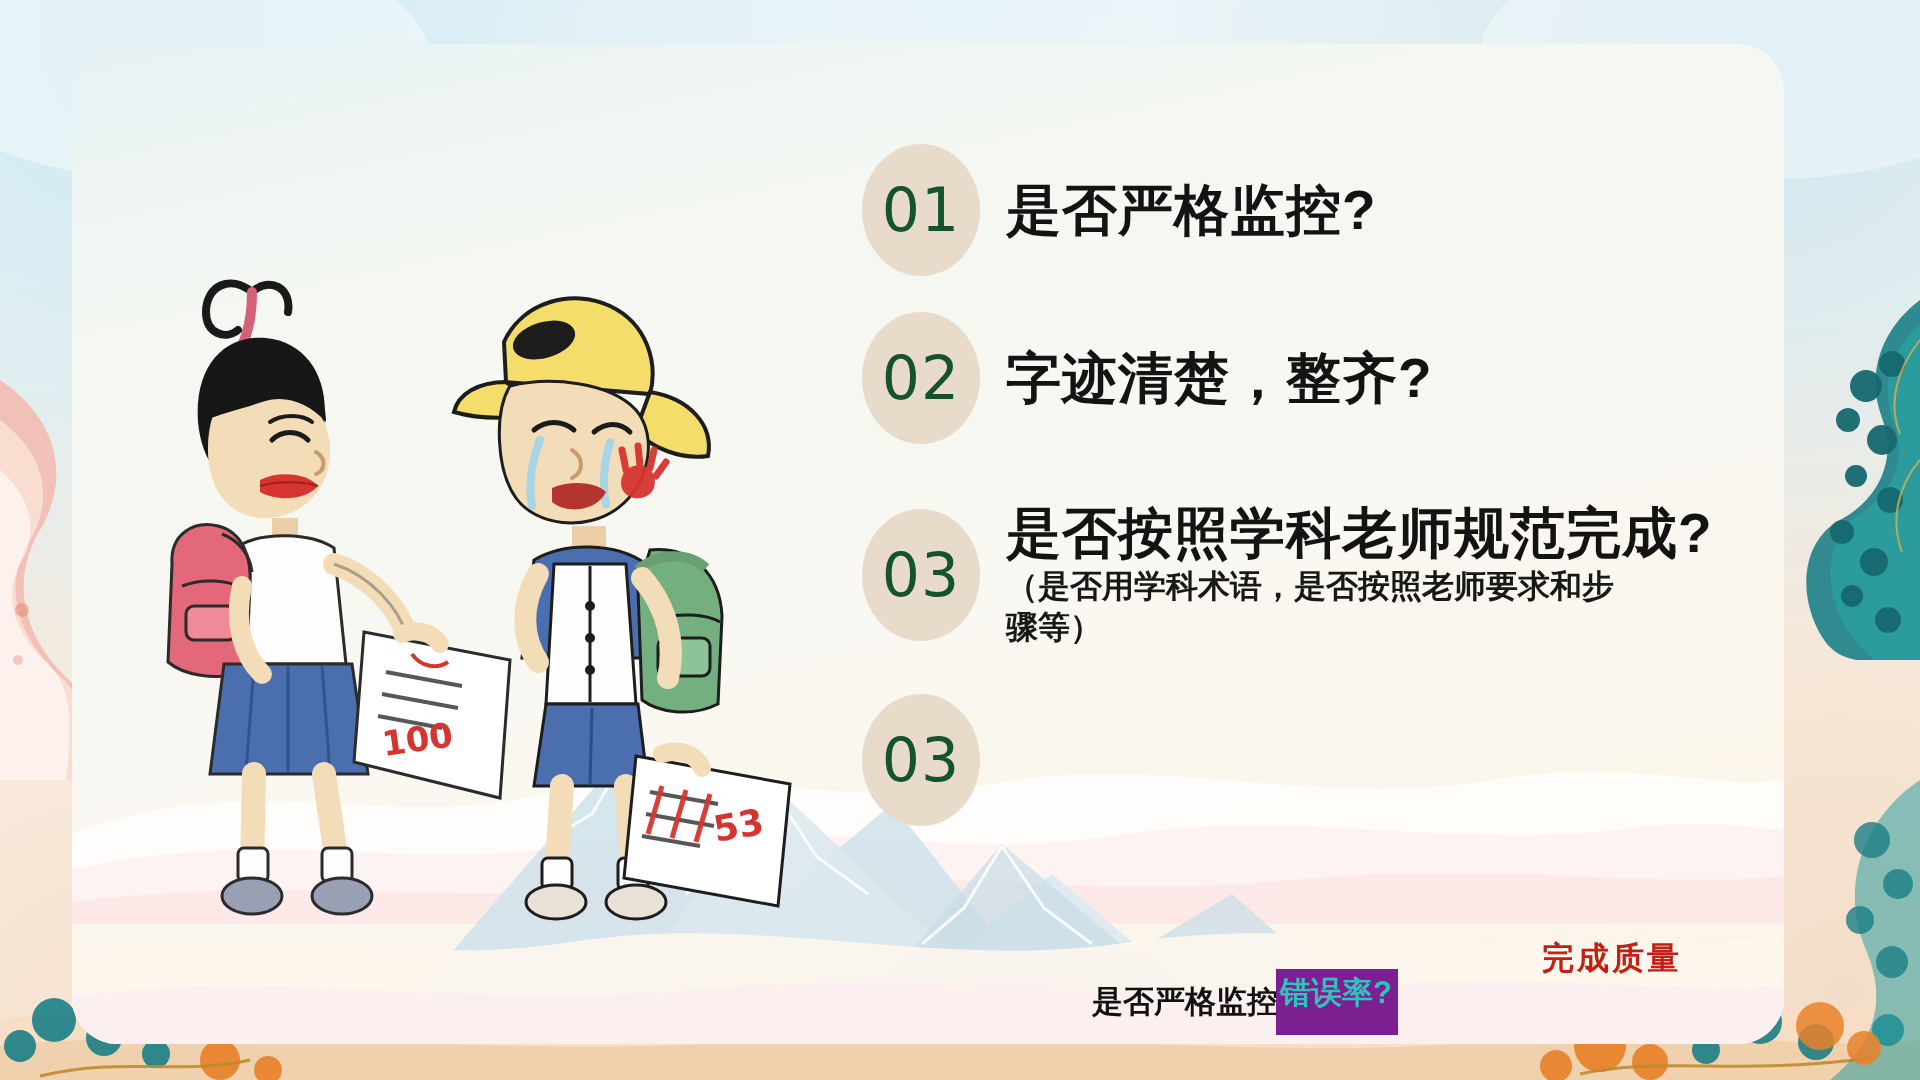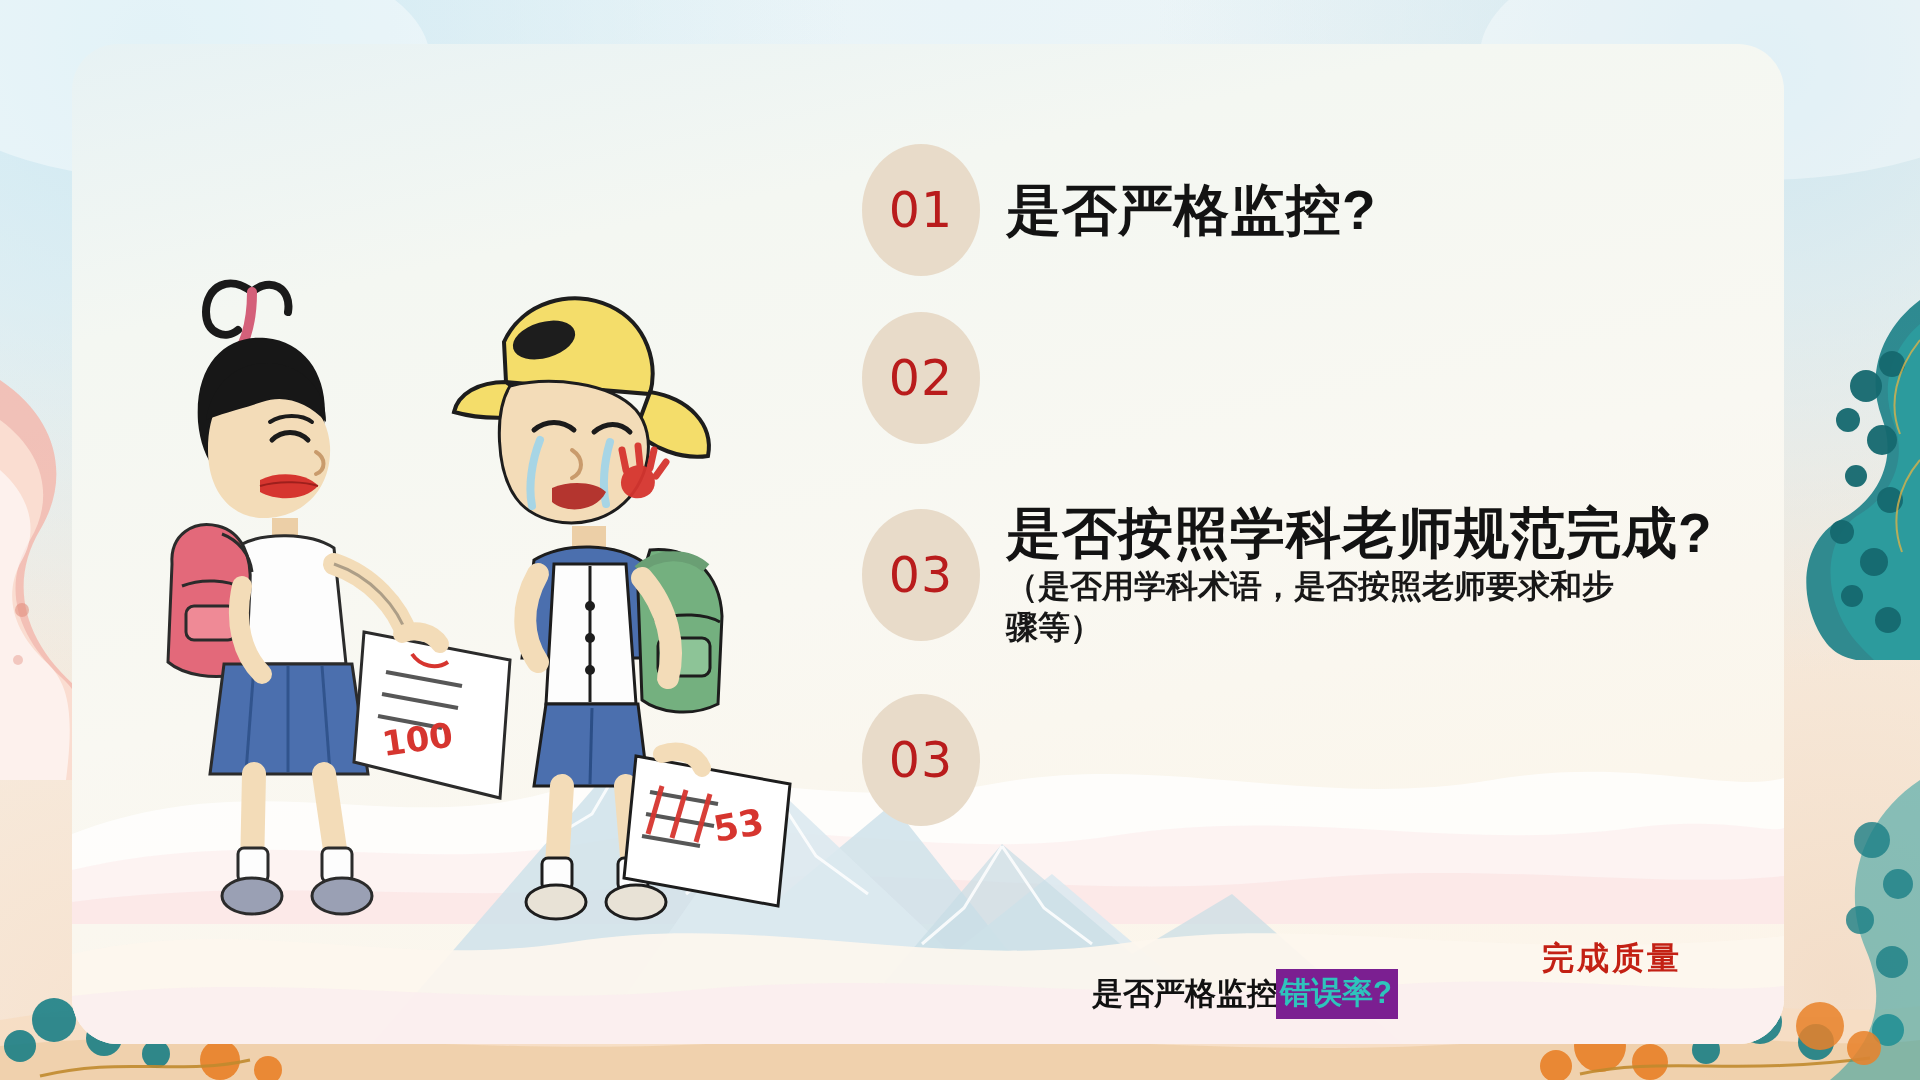--- a/index.html
+++ b/index.html
@@ -65,22 +65,22 @@
   }
   .check-row {
     position: absolute;
     display: flex; align-items: center;
   }
   .num-bubble {
     width: 118px; height: 132px; flex: 0 0 118px;
     border-radius: 50%;
     background: #e8dbc9;
     display: flex; align-items: center; justify-content: center;
-    color: #b91c1c;
-    font-size: 49px;
+    color: #14532d;
+    font-size: 60px;
     font-weight: 400;
     letter-spacing: 1px;
     font-family: "DejaVu Sans", sans-serif;
     text-align: center;
   }
   .row-text { margin-left: 26px; }
   .row-title {
     font-size: 55px; font-weight: 700; color: #131313;
     letter-spacing: 1px; white-space: nowrap; line-height: 1.06;
   }
@@ -97,21 +97,21 @@
   #bottom-caption {
     position: absolute; left: 1020px; top: 905px;
     display: flex; align-items: center;
     font-size: 31px; font-weight: 700; color: #111;
     white-space: nowrap;
     margin-top: 20px;
   }
   #caption-highlight {
     background: #7b1f91;
     color: #2ec4bc;
-    padding: 3px 6px 5px 4px;
+    padding: 3px 6px 21px 4px;
     margin-left: -2px;
   }
   #quality-label {
     position: absolute; left: 1470px; top: 893px;
     font-size: 32px; font-weight: 700;
     color: #c32014;
     letter-spacing: 3px;
     white-space: nowrap;
   }
 </style>
@@ -363,20 +363,23 @@
       </div>
       <div class="row-text">
         <div class="row-title">是否严格监控?</div>
       </div>
     </div>
 
     <div class="check-row" id="row-2">
       <div class="num-bubble">
         <span>02</span>
       </div>
+      <div class="row-text">
+        <div class="row-title">字迹清楚，整齐?</div>
+      </div>
     </div>
 
     <div class="check-row" id="row-3">
       <div class="num-bubble">
         <span>03</span>
       </div>
       <div class="row-text">
         <div class="row-title">是否按照学科老师规范完成?</div>
         <div class="row-sub">（是否用学科术语，是否按照老师要求和步骤等）</div>
       </div>

